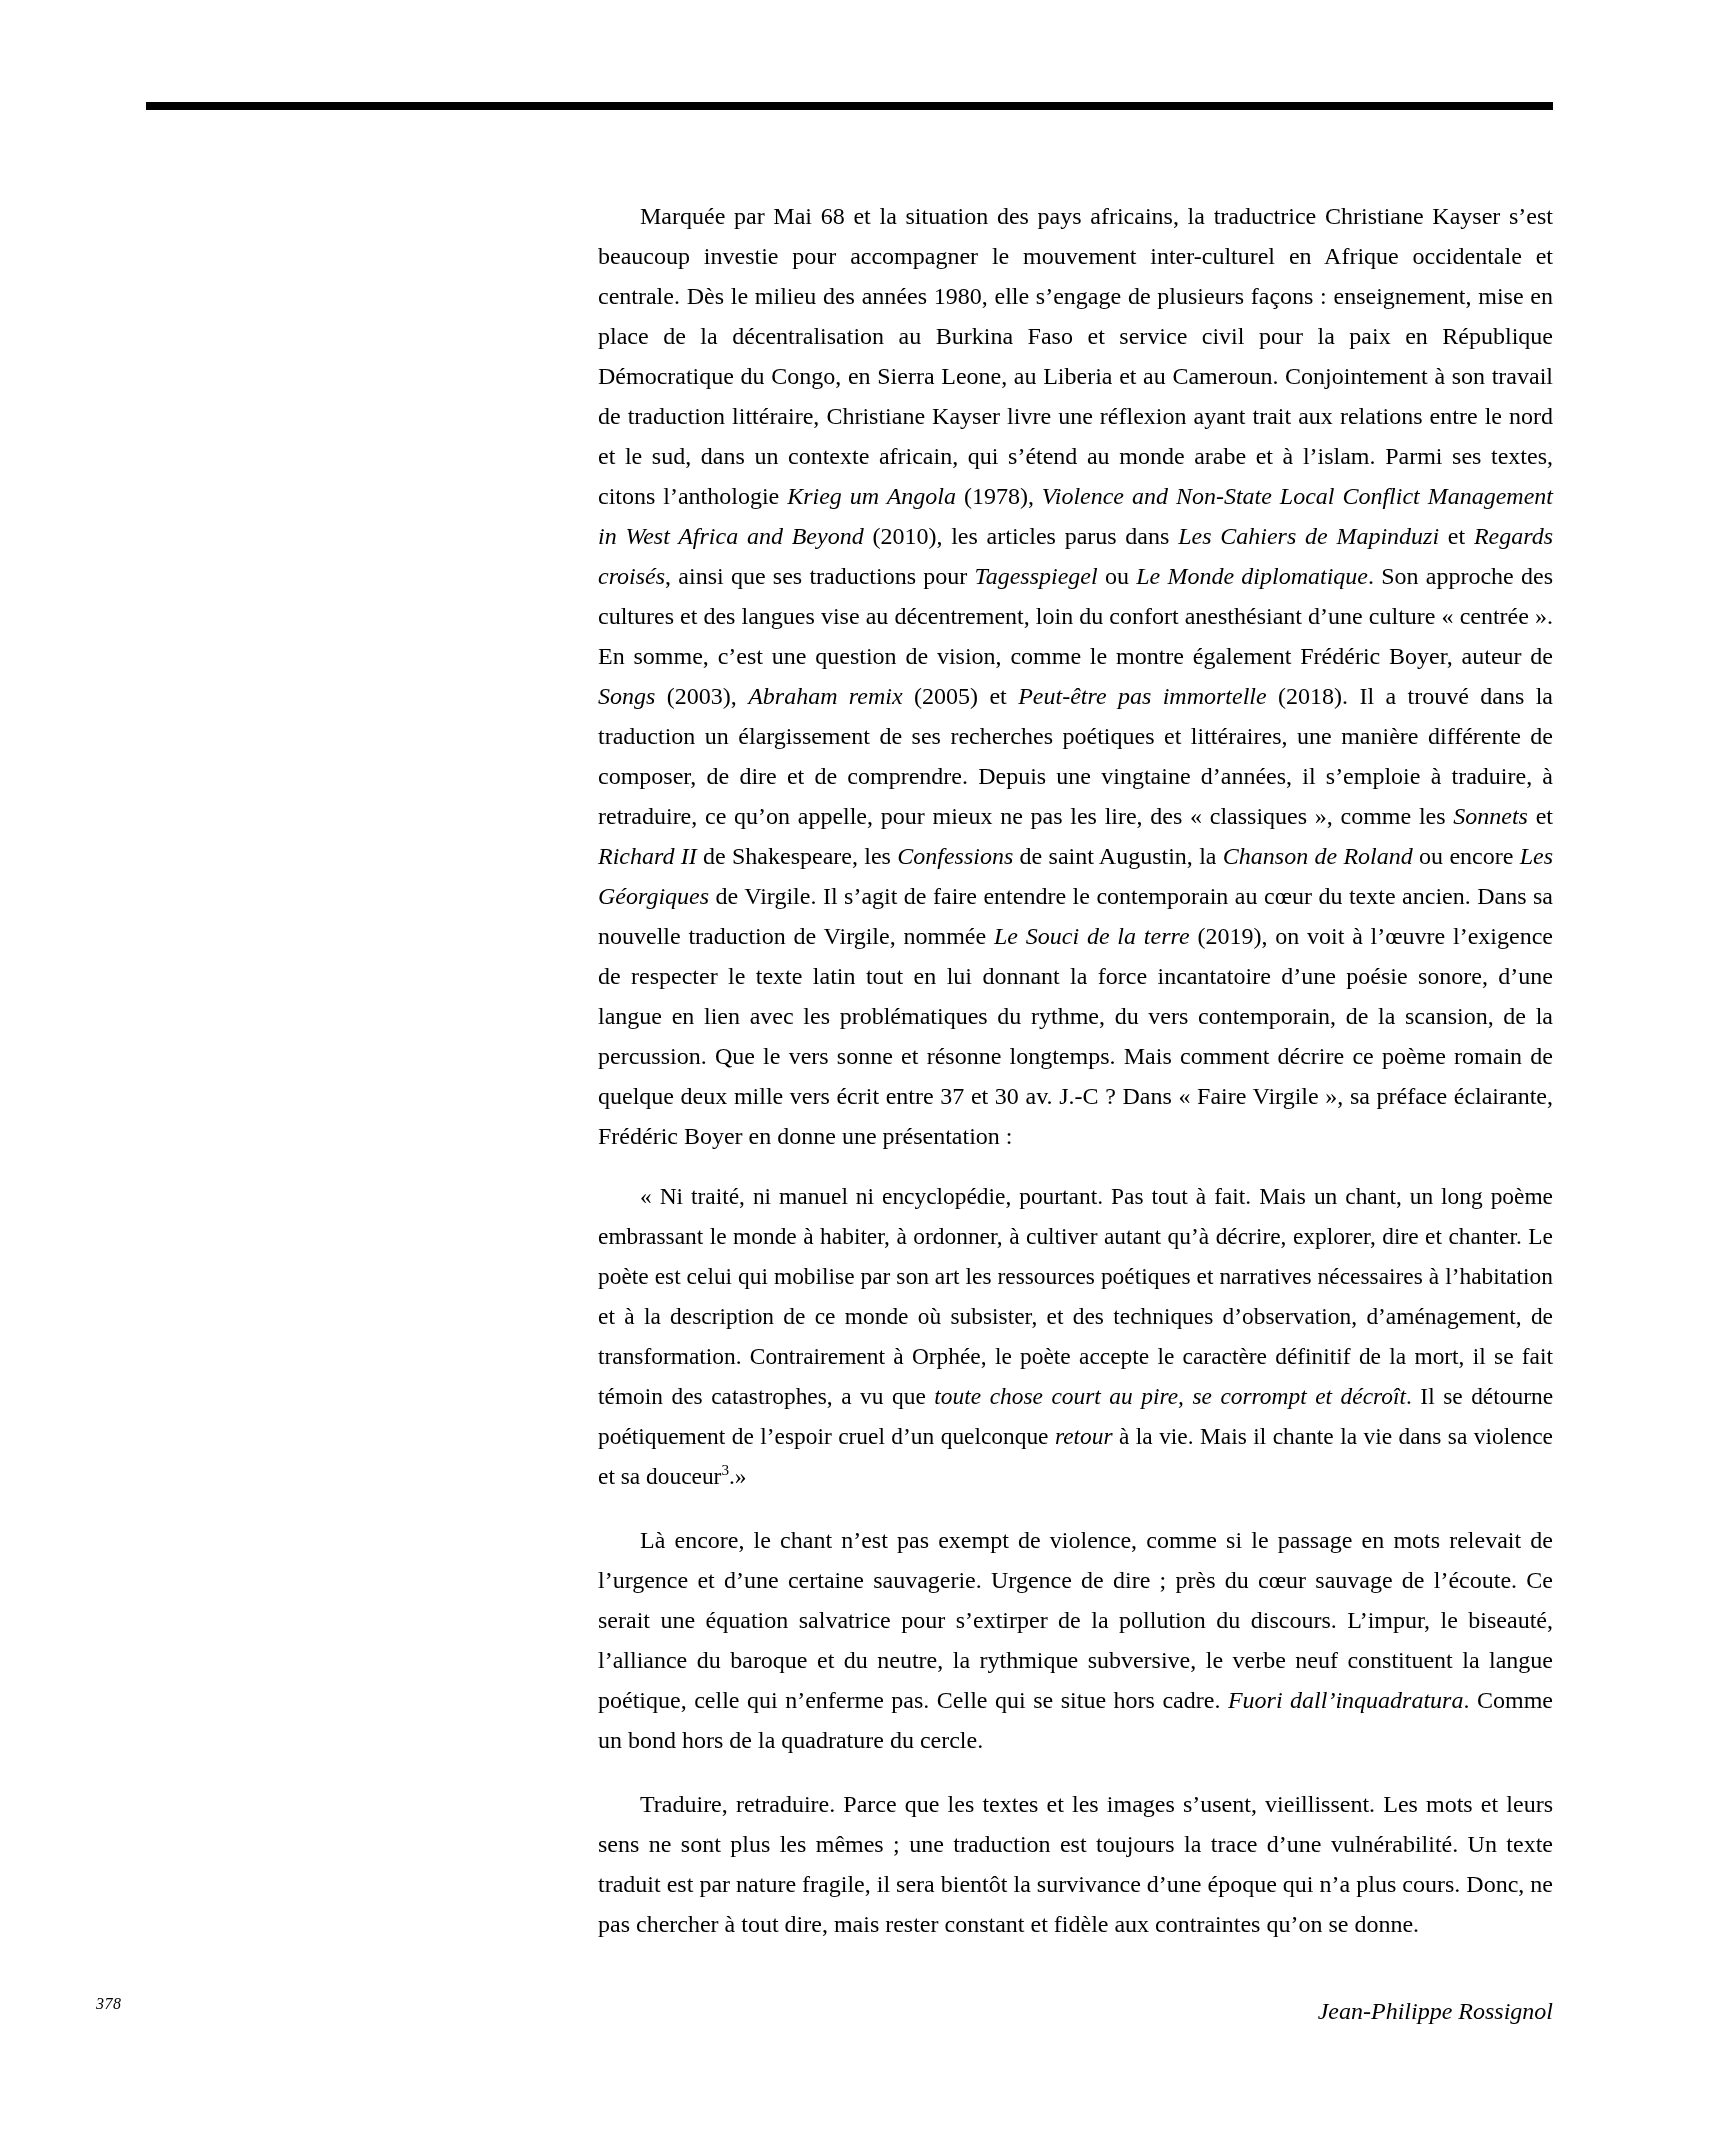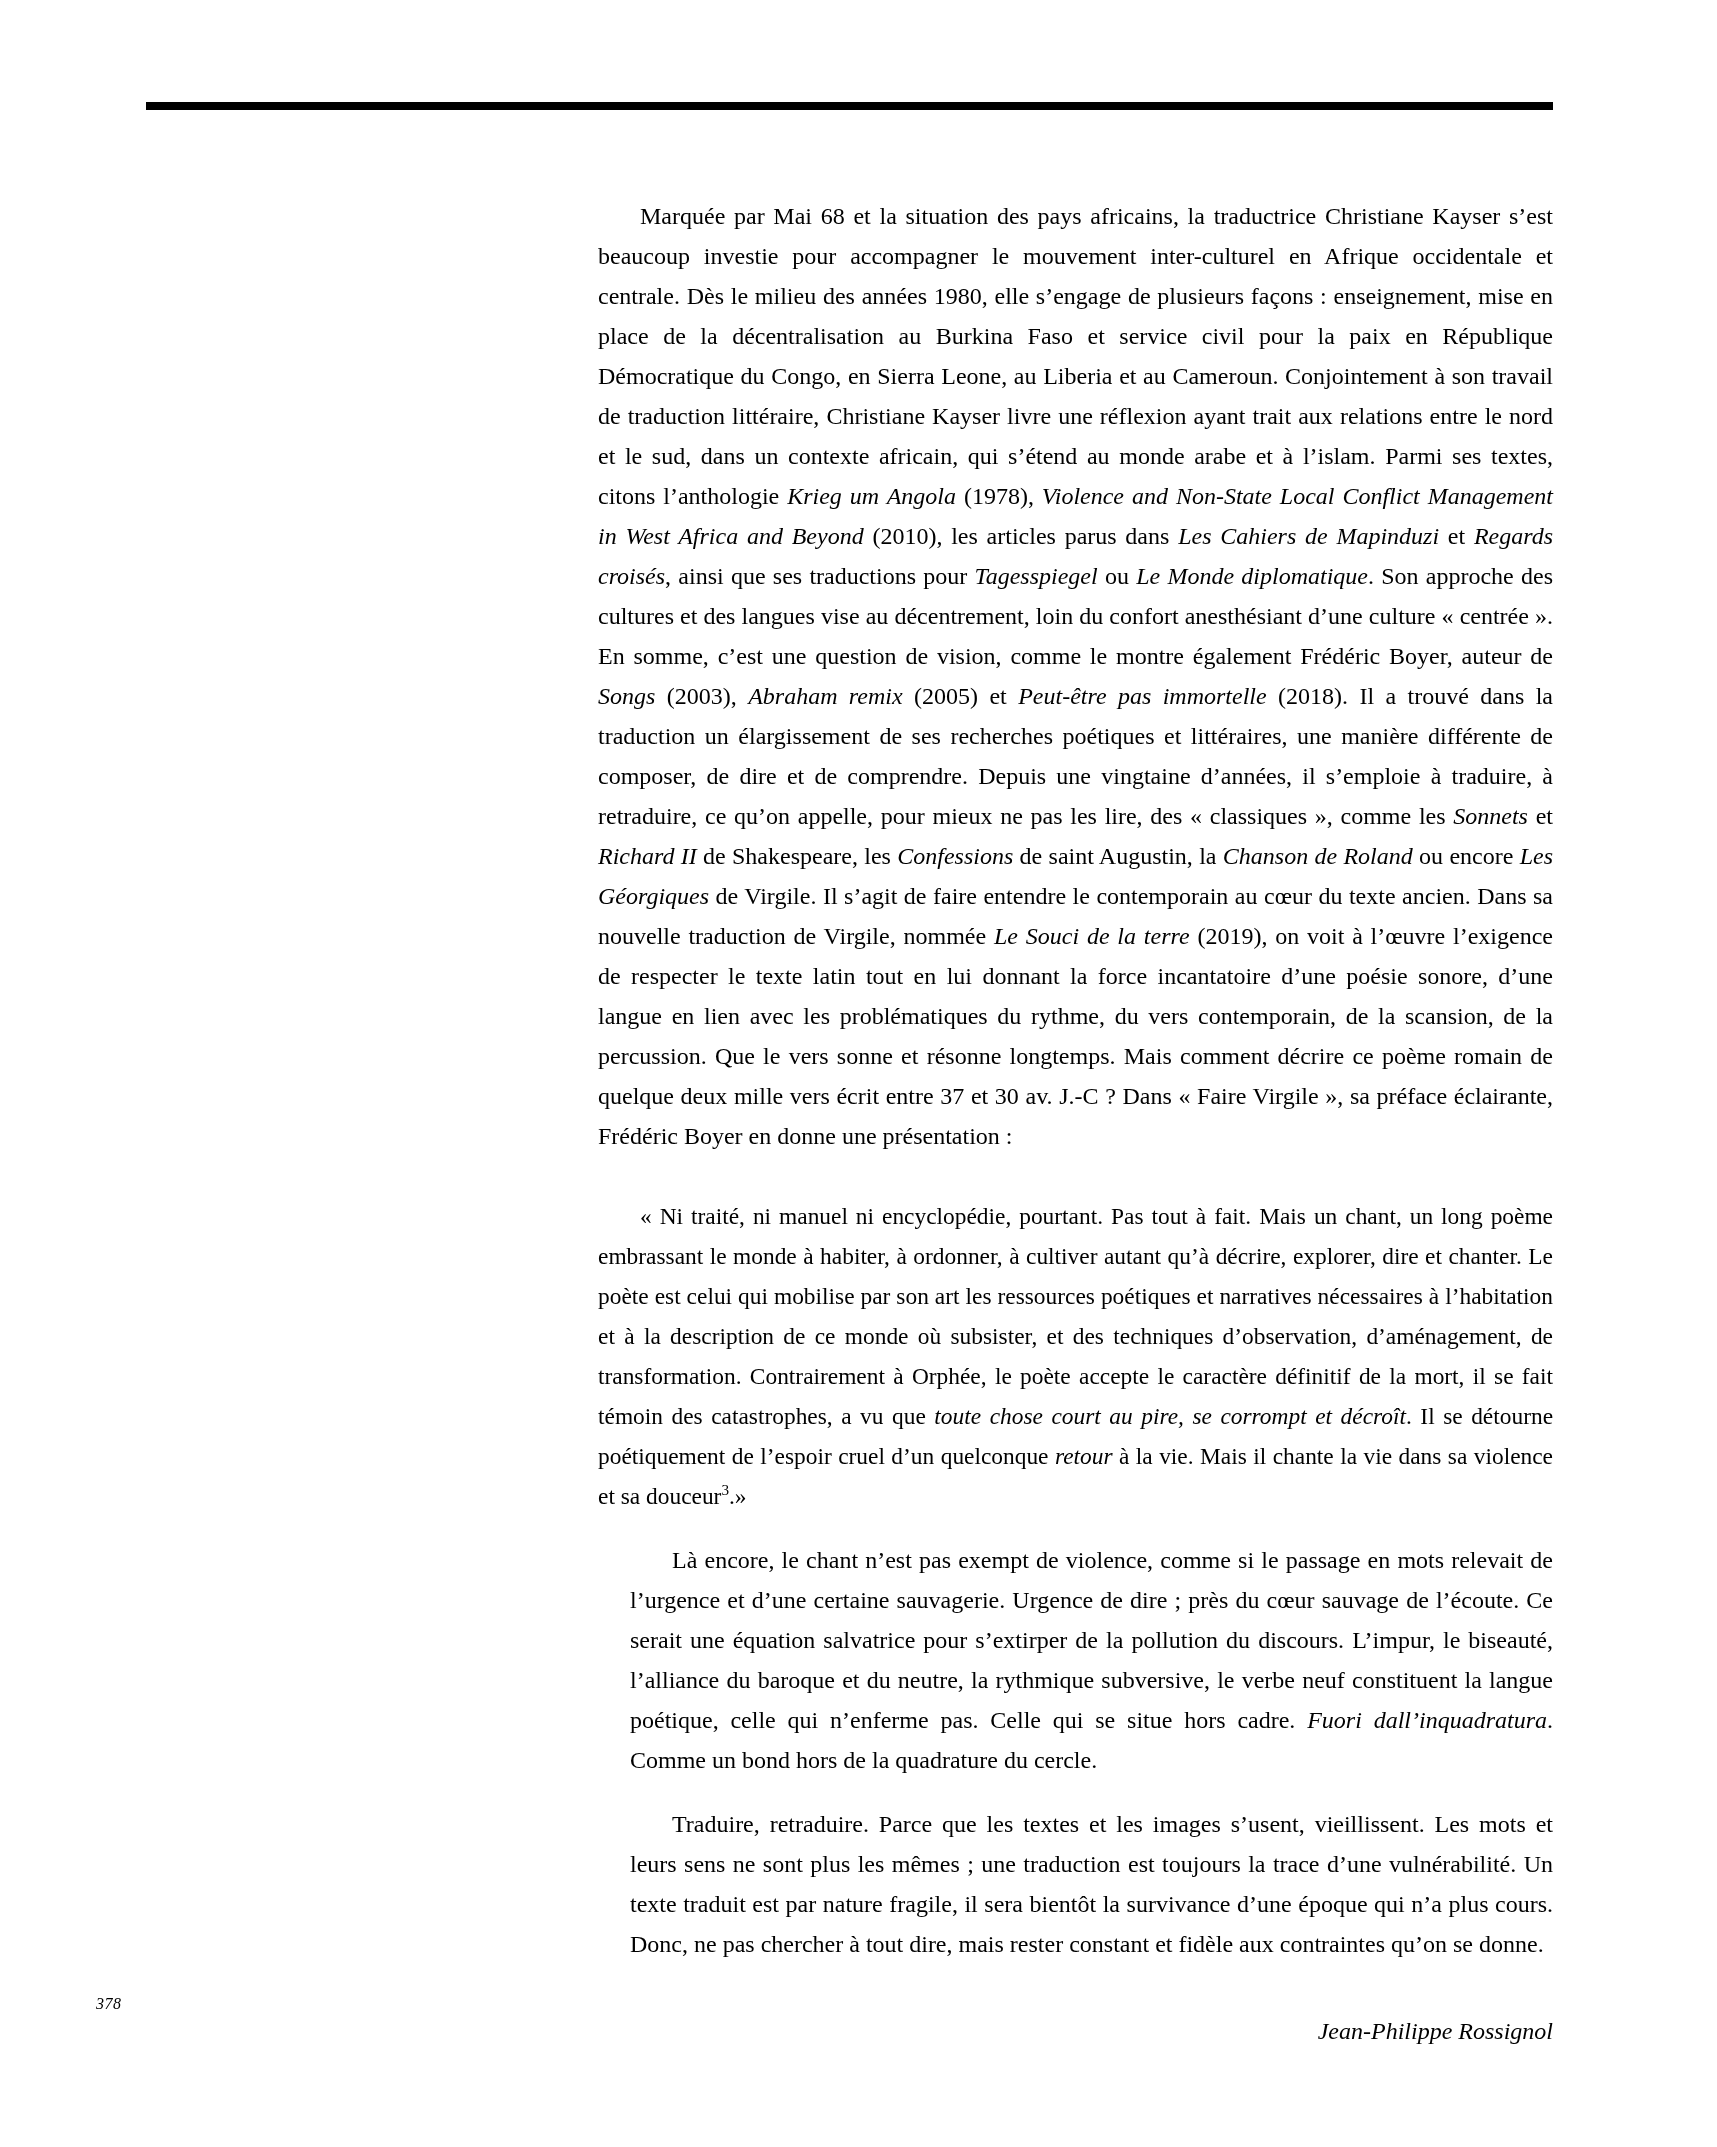--- a/index.html
+++ b/index.html
@@ -42,24 +42,23 @@
     line-height: 40px;
     text-align: justify;
     text-justify: inter-word;
     hyphens: manual;
   }
   p.indent {
     text-indent: 42px;
   }
   p.space-before {
     margin-top: 24px;
-    margin-left: 32px;
   }
   .quote {
-    margin-top: 40px;
+    margin-top: 20px;
   }
   .quote p {
     font-size: 23.4px;
     line-height: 40px;
   }
   .signature {
     margin-top: 54px;
     text-align: right;
     font-style: italic;
     font-size: 24px;

